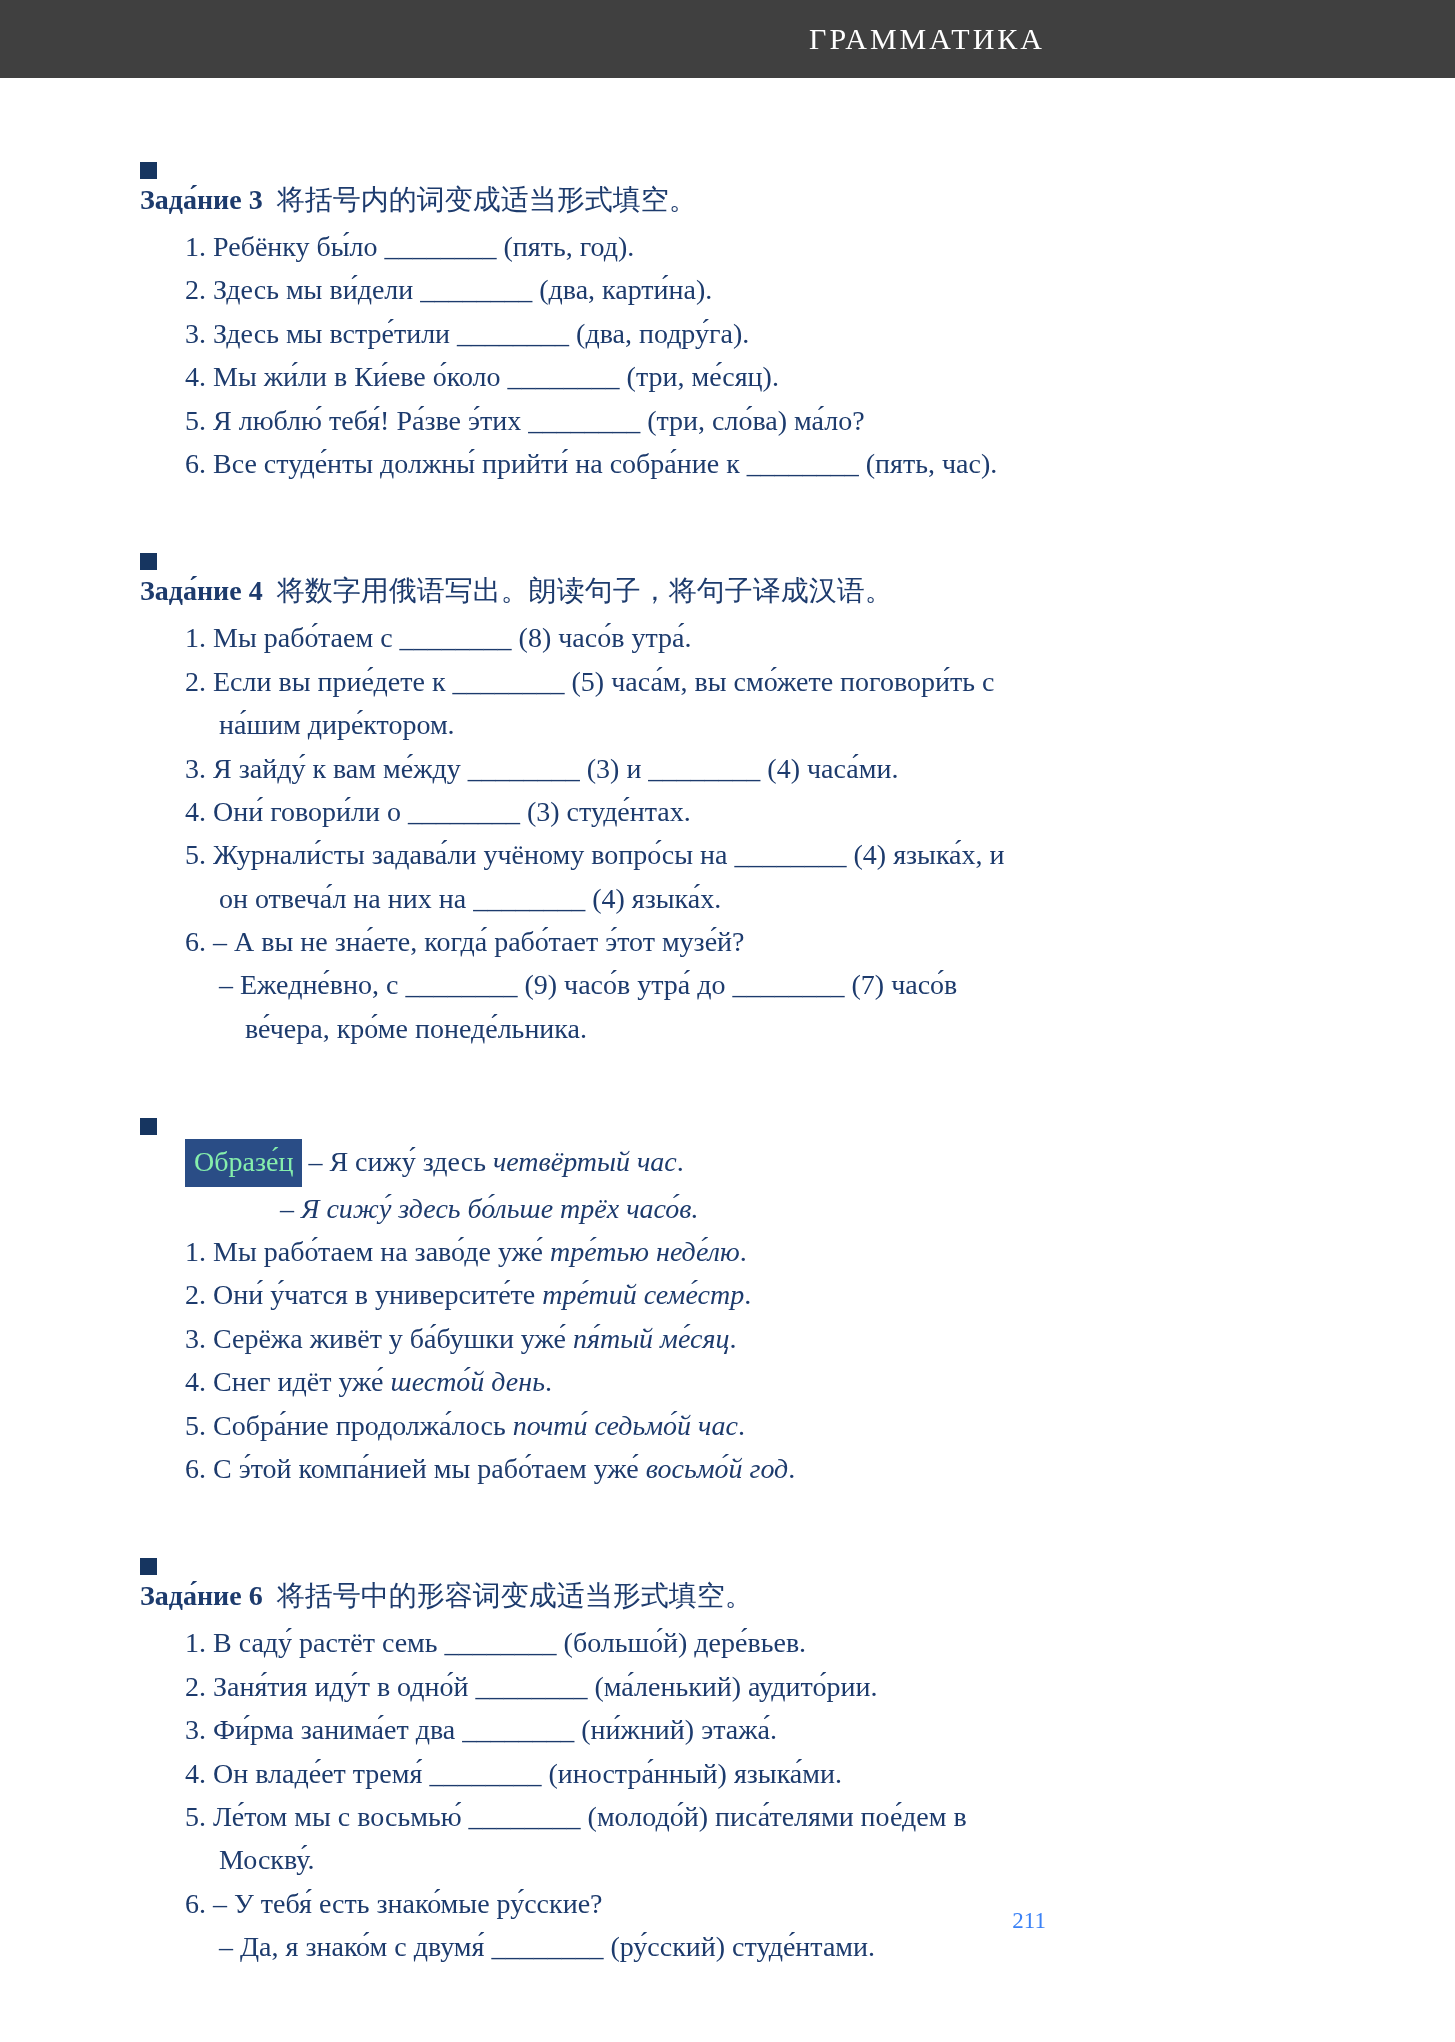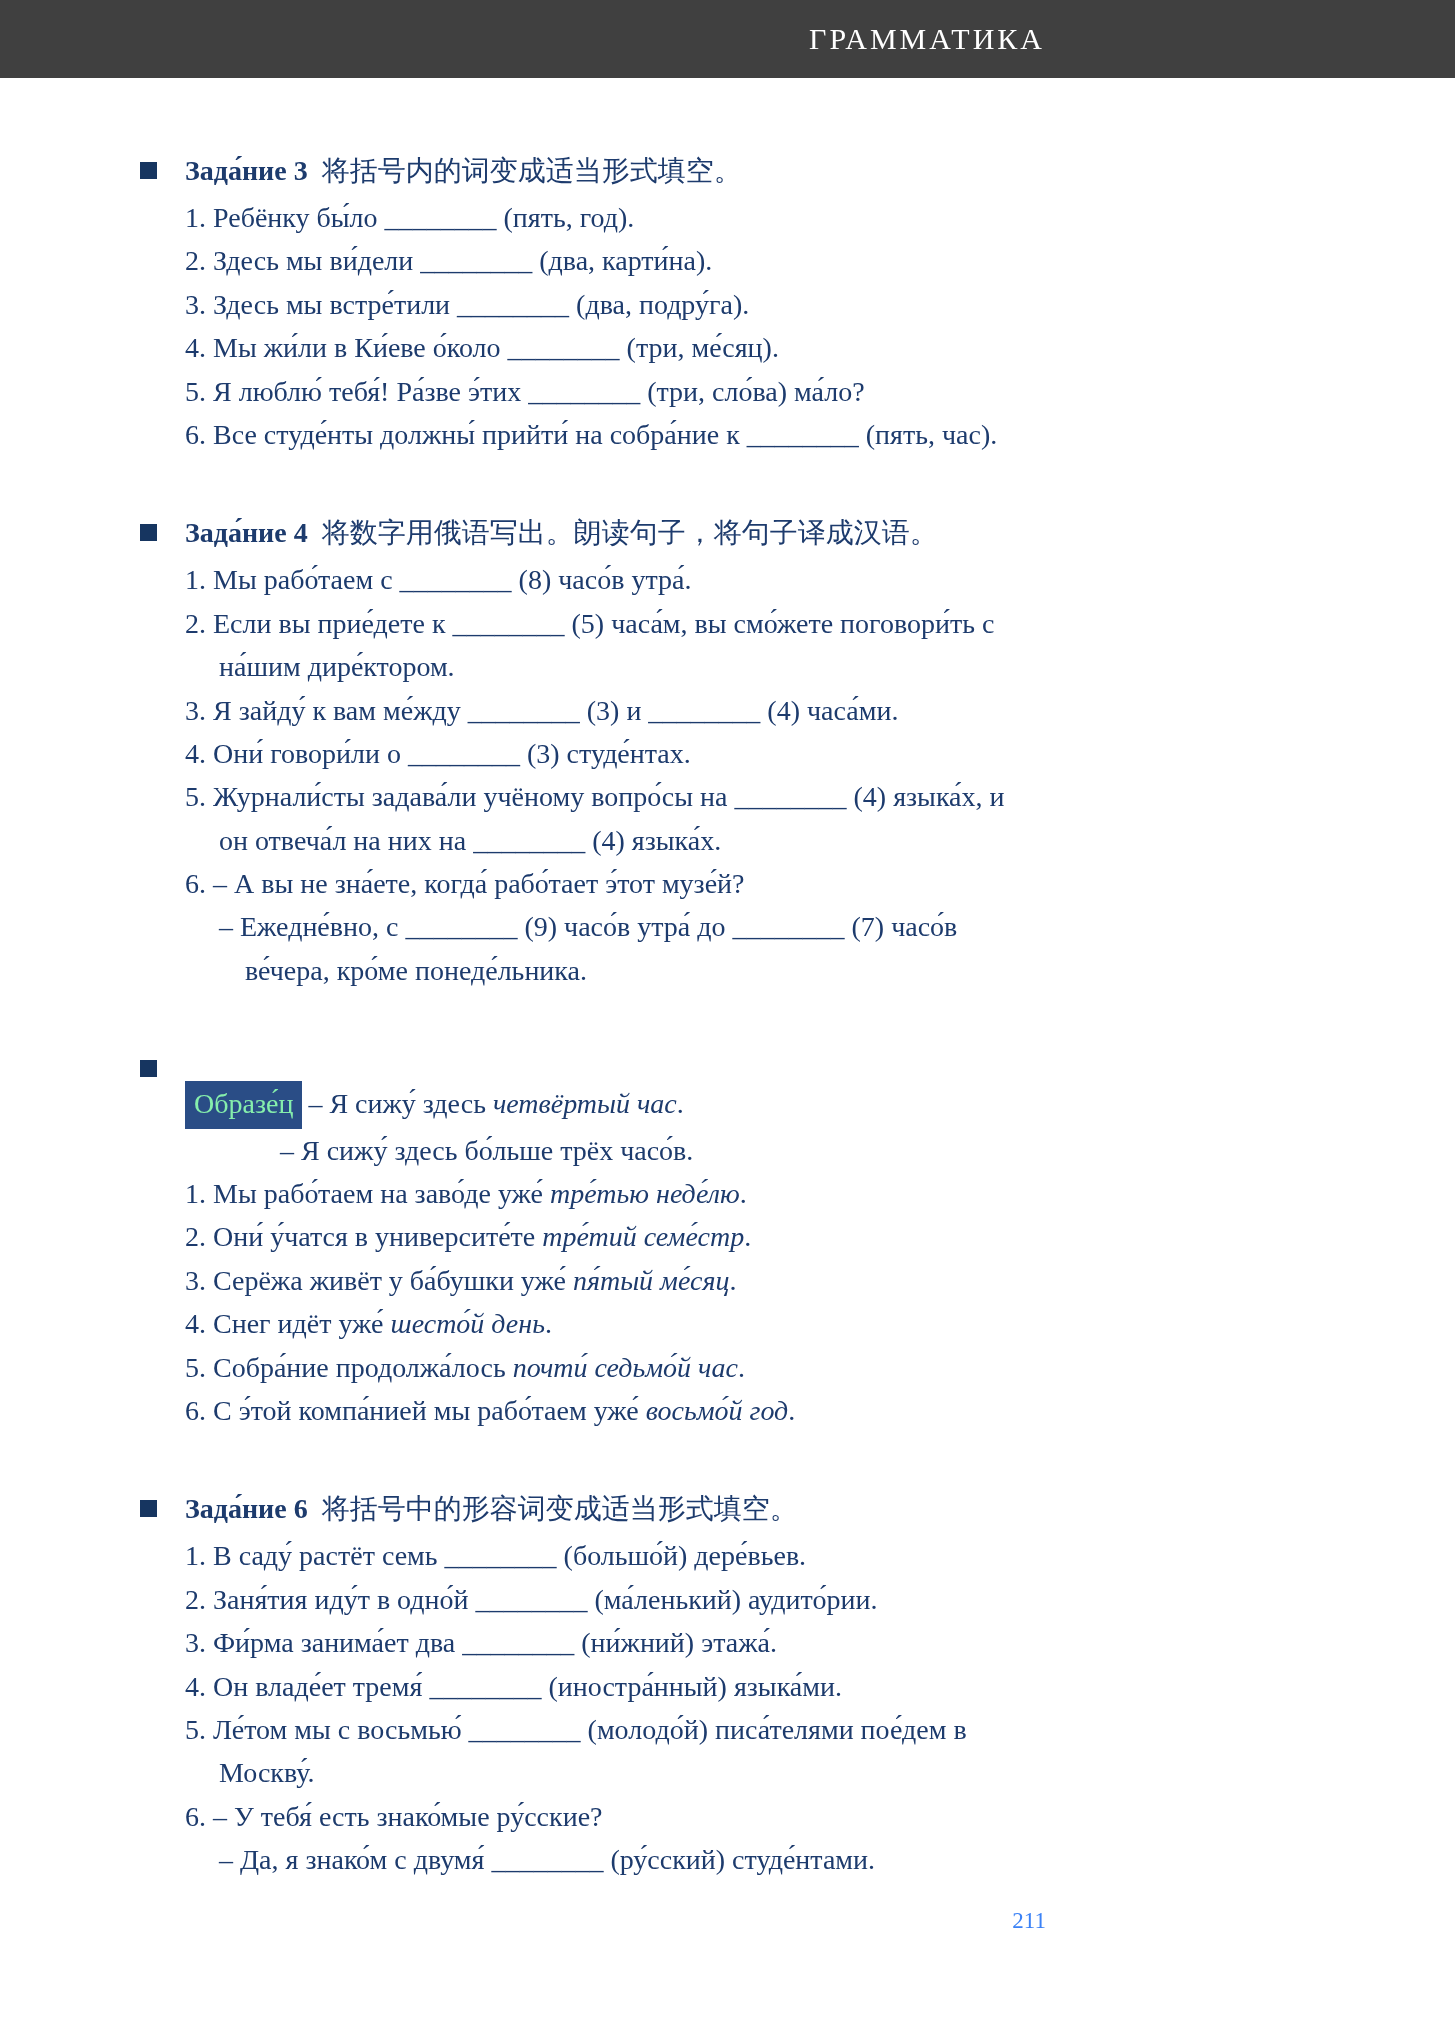--- a/index.html
+++ b/index.html
@@ -31,20 +31,21 @@
     padding: 72px 0 0 140px;
     width: 1060px;
   }
   .task { margin-bottom: 56px; }
   .task-heading {
     display: flex;
     align-items: flex-start;
     font-size: 28px;
     line-height: 1.5;
     margin-bottom: 4px;
+    flex-direction: column;
   }
   .bullet {
     flex: 0 0 auto;
     width: 17px;
     height: 17px;
     background: #163560;
     margin-top: 12px;
     margin-right: 28px;
   }
   .task-label { font-weight: bold; margin-right: 14px; white-space: nowrap; }
@@ -58,21 +59,21 @@
     text-indent: -34px;
   }
   .item.sub {
     margin-left: 34px;
     width: 810px;
     padding-left: 26px;
     text-indent: -26px;
   }
   .example { font-size: 28px; line-height: 1.55; padding-left: 45px; }
   .example-line1 { display: block; }
-  .example-line2 { margin-left: 95px; }
+  .example-line2 { margin-left: 95px; font-style: italic; }
   .obrazec {
     background: #2a4d86;
     color: #86efac;
     padding: 1px 9px 3px 9px;
     margin-right: 6px;
     display: inline-block;
     text-indent: 0;
   }
   i { font-style: italic; }
   .page-number {

